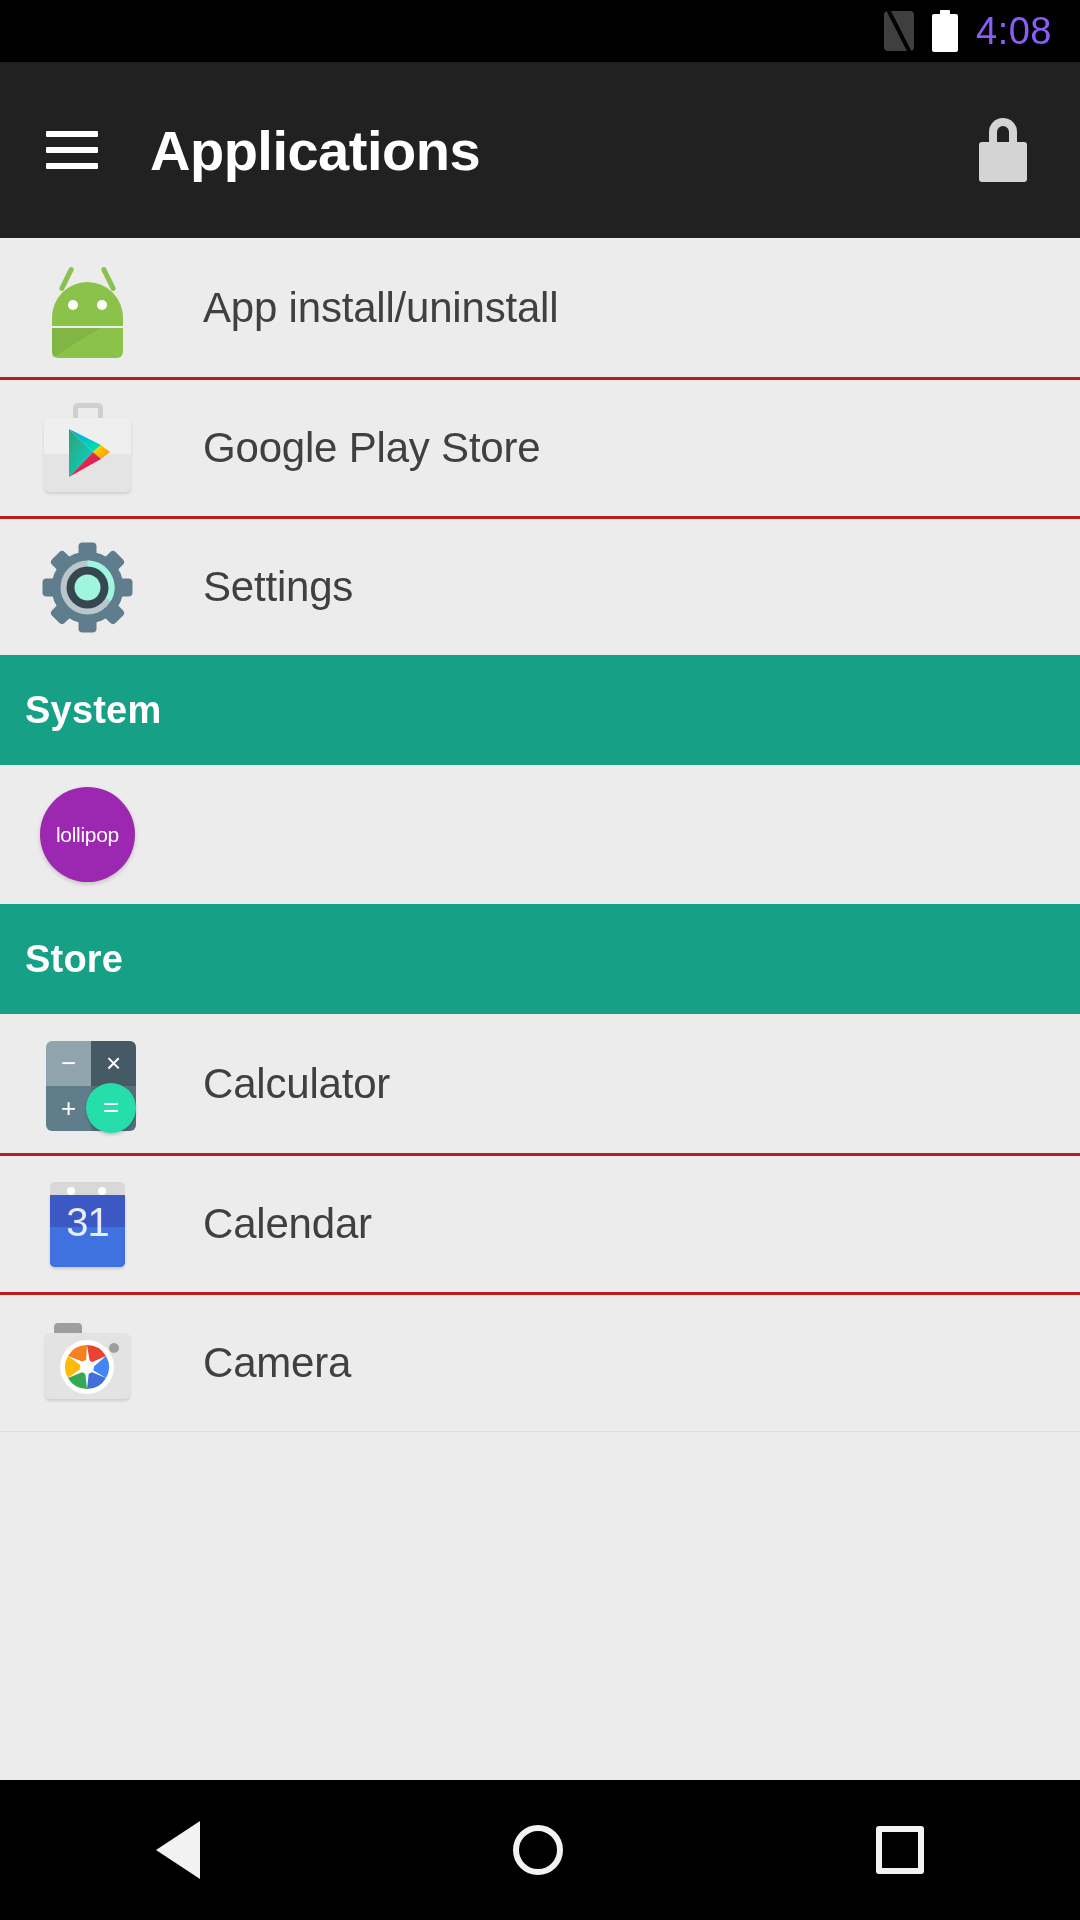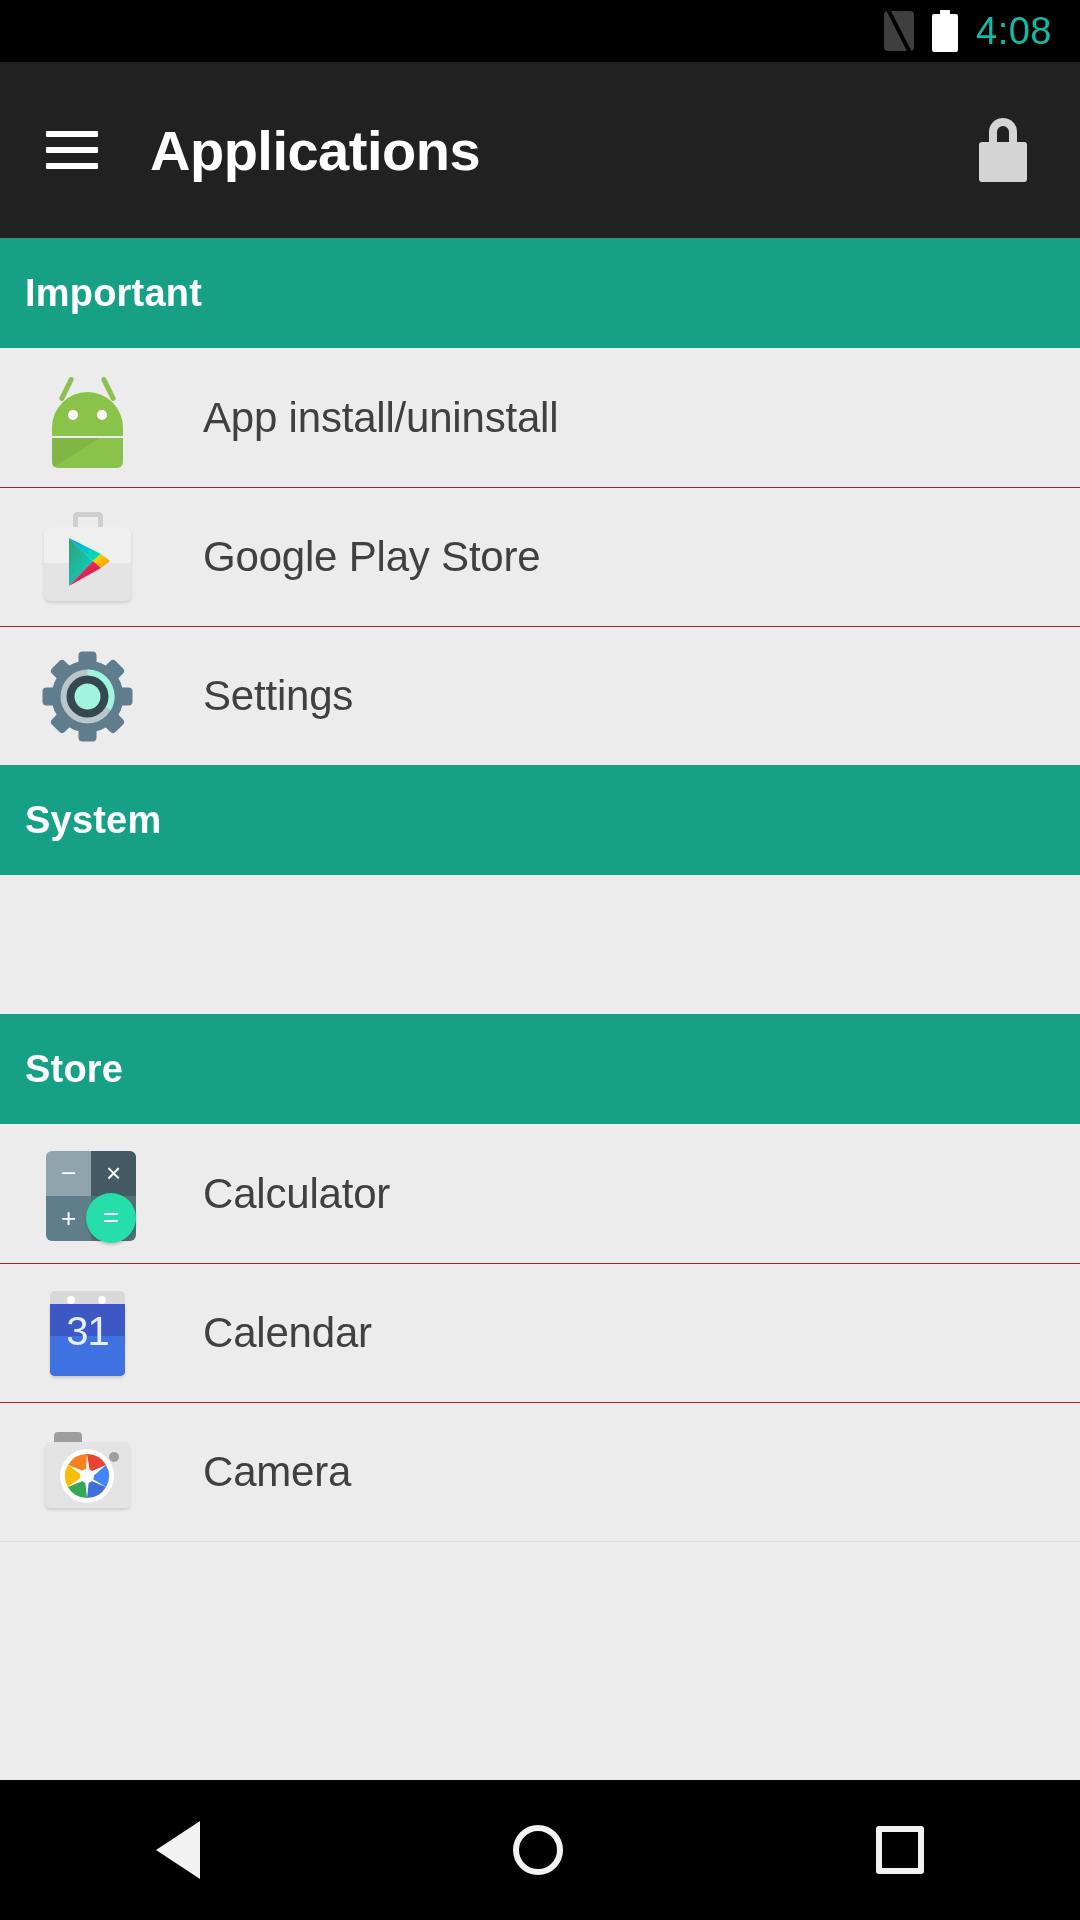--- a/index.html
+++ b/index.html
@@ -27,21 +27,21 @@
   }
   .batt-icon { width:26px; height:42px; position:relative; }
   .batt-icon .cap {
     position:absolute; top:0; left:8px; width:10px; height:5px; background:#fff;
     border-radius:1px;
   }
   .batt-icon .shell {
     position:absolute; top:4px; left:0; width:26px; height:38px;
     background:#fff; border-radius:2px;
   }
-  .clock { color:#14b8a6; font-size:38px; letter-spacing:0.5px; line-height:1; }
+  .clock { color:#8b5cf6; font-size:38px; letter-spacing:0.5px; line-height:1; }
 
   
   .action-bar {
     height:176px; background:#212121; display:flex; align-items:center;
     padding:0 36px 0 46px;
   }
   .hamburger { width:52px; height:38px; display:flex; flex-direction:column;
     justify-content:space-between; cursor:pointer; }
   .hamburger span { display:block; height:6px; background:#fff; border-radius:1px; }
   .app-title {
@@ -66,21 +66,21 @@
   }
   .section-header .label {
     color:#fff; font-size:38px; font-weight:700; letter-spacing:0.2px;
   }
 
   
   .list-row {
     height:139px; background:#ececec; display:flex; align-items:center;
     padding-left:40px; position:relative;
   }
-  .list-row + .list-row { border-top:1px solid #b91c1c; }
+  .list-row + .list-row { border-top:3px solid #b91c1c; }
   .row-icon { width:95px; height:95px; position:relative; flex:0 0 95px; }
   .row-label {
     margin-left:68px; font-size:42px; color:#404040; letter-spacing:-0.2px;
     white-space:nowrap;
   }
   .sep-line { height:1px; background:#dcdcdc; }
 
   
   .ic-android { width:95px; height:95px; position:relative; }
   .ic-android .ant {
@@ -236,23 +236,20 @@
         <span></span>
         <span></span>
     </div>
     <div class="app-title">Applications</div>
     <div class="lock-icon">
       <div class="shackle"></div>
       <div class="bodyl"></div>
     </div>
   </div>
 
-  <div class="section-header">
-    <div class="label">Important</div>
-  </div>
 
   <div class="list-row">
     <div class="row-icon ic-android">
       <div class="ant l"></div>
         <div class="ant r"></div>
       <div class="head"></div>
       <div class="eye l"></div>
         <div class="eye r"></div>
       <div class="torso"></div>
       <div class="shade"></div>
@@ -318,20 +315,23 @@
       </svg>
     </div>
     <div class="row-label">Settings</div>
   </div>
 
   <div class="section-header">
     <div class="label">System</div>
   </div>
 
   <div class="list-row">
+    <div class="row-icon ic-lolli">
+      <span>lollipop</span>
+    </div>
   </div>
 
   <div class="section-header">
     <div class="label">Store</div>
   </div>
 
   <div class="list-row">
     <div class="row-icon ic-calc">
       <div class="q q1">−</div>
       <div class="q q2">×</div>

